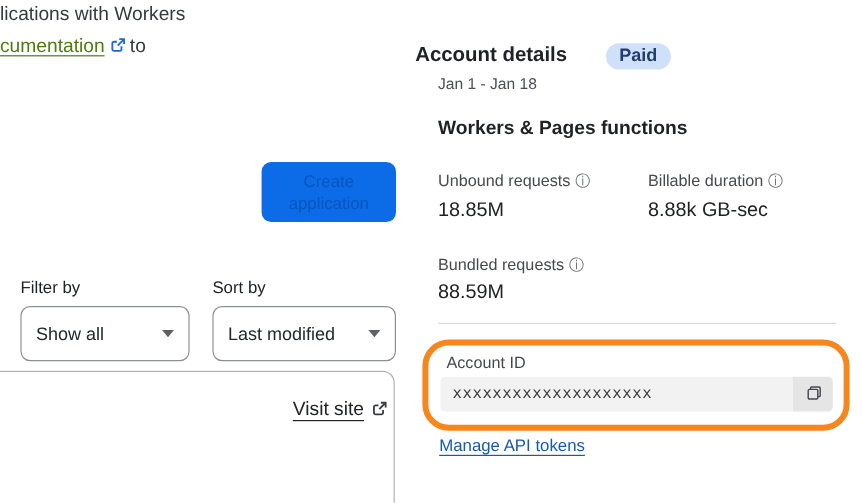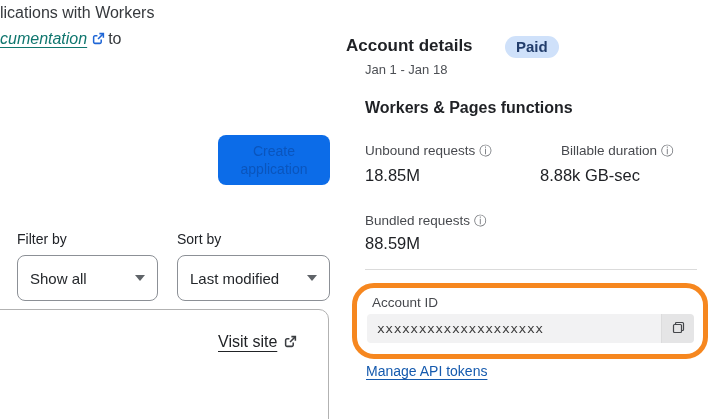--- a/index.html
+++ b/index.html
@@ -6,21 +6,21 @@
   html,body { background:#ffffff; }
   .screen {
     position:relative; width:718px; height:419px; overflow:hidden;
     background:#ffffff; font-family:"Liberation Sans", sans-serif;
     color:#202226;
   }
   .abs { position:absolute; }
 
   
   .intro { left:0; top:116; font-size:16px; line-height:26px; color:#36393d; white-space:nowrap; }
-  .intro a.doc-link { color:#0f766e; text-decoration:underline; text-underline-offset:3px; cursor:pointer;font-style:italic; }
+  .intro a.doc-link { color:#4d7c0f; text-decoration:underline; text-underline-offset:3px; cursor:pointer; }
   .ext-icon { display:inline-block; vertical-align:-1px; margin:0 3px 0 5px; }
 
   .create-btn {
     left:218; top:113;
     position:absolute; left:218px; top:113px; width:112px; height:50px;
     border:none; border-radius:8px; background:#0c6ce8; cursor:pointer;
     font-family:"Liberation Sans", sans-serif;
     font-size:14px; line-height:18px; font-weight:500; color:#0a55bd;
     display:flex; align-items:center; justify-content:center; text-align:center;margin-top:22px;
   }
@@ -37,21 +37,21 @@
     width:0; height:0; margin-left:10px;
     border-left:5px solid transparent; border-right:5px solid transparent;
     border-top:6px solid #5f6368;
   }
 
   .proj-card {
     position:absolute; left:-16px; top:309px; width:345px; height:130px;
     background:#fff; border:1px solid #b2b2b2; border-radius:10px;
   }
   .visit-site {
-    position:absolute; left:233px; top:23px; font-size:16px; color:#212326;
+    position:absolute; left:259px; top:23px; font-size:16px; color:#212326;
     text-decoration:underline; text-underline-offset:4px; cursor:pointer; white-space:nowrap;text-align:right;
   }
   .visit-site .ext-icon { color:#3a3d41; }
 
   
   .acct-title { left:346px; top:36px; position:absolute; font-size:17px; font-weight:700; color:#1f2125; }
   .paid-badge {
     position:absolute; left:505px; top:36px; height:22px; padding:0 11px;
     border-radius:11px; background:#cfe1fa; color:#223d6c;
     font-size:15px; font-weight:600; line-height:22px;
@@ -126,21 +126,21 @@
             <path d="M10.3 1.7 5.6 6.4"></path>
           </svg></span></a>
   </div>
 
   <div class="acct-title">Account details</div>
   <div class="paid-badge">Paid</div>
   <div class="date-range">Jan 1 - Jan 18</div>
   <div class="func-title">Workers &amp; Pages functions</div>
 
   <div class="metric-label" style="left:365px; top:143px;"><span>Unbound requests</span><span class="info-icon">ⓘ</span></div>
-  <div class="metric-label" style="left:561px; top:143px;"><span>Billable duration</span><span class="info-icon">ⓘ</span></div>
+  <div class="metric-label" style="left:540px; top:143px;"><span>Billable duration</span><span class="info-icon">ⓘ</span></div>
   <div class="metric-value" style="left:365px; top:166px;">18.85M</div>
   <div class="metric-value" style="left:540px; top:166px;">8.88k GB-sec</div>
 
   <div class="metric-label" style="left:365px; top:213px;"><span>Bundled requests</span><span class="info-icon">ⓘ</span></div>
   <div class="metric-value" style="left:365px; top:234px;">88.59M</div>
 
   <div class="divider"></div>
 
   <div class="acctid-label">Account ID</div>
   <div class="acctid-group">

